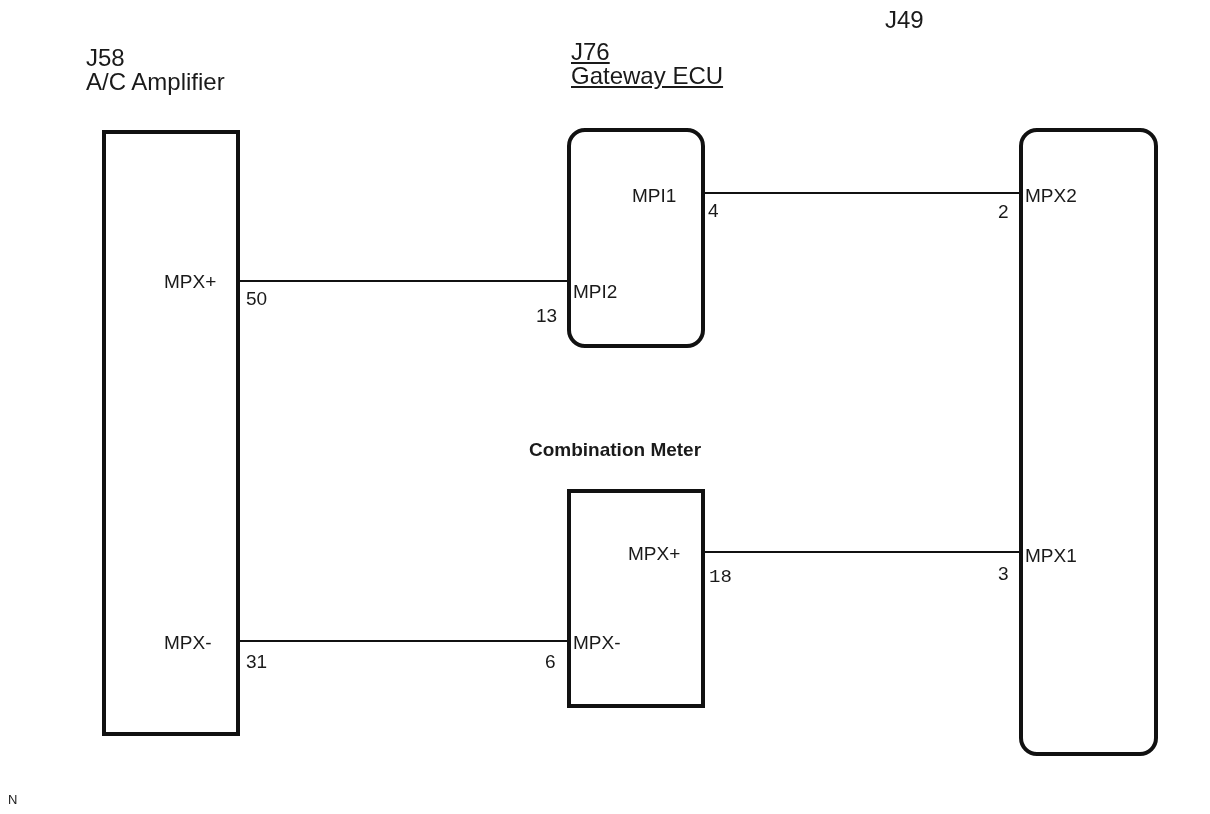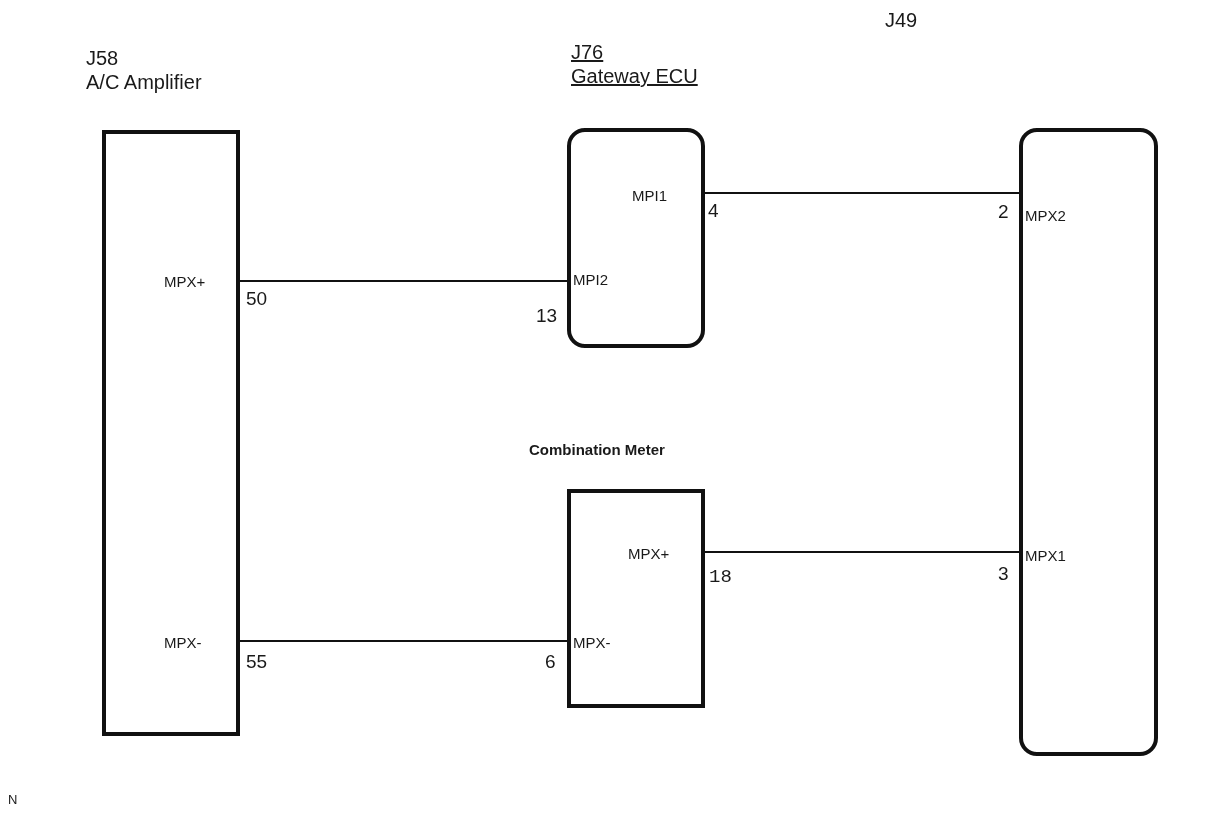--- a/index.html
+++ b/index.html
@@ -1,52 +1,52 @@
 <!DOCTYPE html>
 <html><head>
 <meta charset="utf-8">
 <style>
   html, body { margin: 0; padding: 0; background: #ffffff; }
   body { width: 1210px; height: 814px; position: relative; overflow: hidden;
          font-family: "Liberation Sans", sans-serif; color: #1a1a1a; }
-  .lbl { position: absolute; font-size: 15px; line-height: 24px; white-space: nowrap; }
+  .lbl { position: absolute; font-size: 19px; line-height: 24px; white-space: nowrap; }
   .pin { position: absolute; font-size: 19px; line-height: 22px; white-space: nowrap; }
   .box { position: absolute; border: 4px solid #111; box-sizing: border-box; background: #fff; }
   .wire { position: absolute; height: 2px; background: #111; }
-  .title-block { position: absolute; font-size: 20px; line-height: 24px; }
+  .title-block { position: absolute; font-size: 24px; line-height: 24px; }
   .title-block div { white-space: nowrap; }
 </style>
 </head>
 <body>
 
 <div class="title-block" style="left:86px; top:46px;">
   <div>J58</div>
   <div>A/C Amplifier</div>
 </div>
 <div class="box" style="left:102px; top:130px; width:138px; height:606px;"></div>
 <div class="lbl" style="left:164px; top:270px;">MPX+</div>
 <div class="pin" style="left:246px; top:288px;">50</div>
 <div class="lbl" style="left:164px; top:631px;">MPX-</div>
-<div class="pin" style="left:246px; top:651px;">55</div>
+<div class="pin" style="left:246px; top:651px;">31</div>
 
 <div class="title-block" style="left:571px; top:40px;text-decoration:underline;">
   <div>J76</div>
   <div>Gateway ECU</div>
 </div>
 <div class="box" style="left:567px; top:128px; width:138px; height:220px; border-radius:18px;"></div>
 <div class="lbl" style="left:632px; top:184px;">MPI1</div>
 <div class="pin" style="left:708px; top:200px;">4</div>
-<div class="lbl" style="left:573px; top:268px;text-align:right;">MPI2</div>
+<div class="lbl" style="left:573px; top:280px;text-align:right;">MPI2</div>
 <div class="pin" style="left:536px; top:305px;">13</div>
 
 <div class="title-block" style="left:885px; top:8px;">
   <div>J49</div>
 </div>
 <div class="box" style="left:1019px; top:128px; width:139px; height:628px; border-radius:18px;"></div>
-<div class="lbl" style="left:1025px; top:184px;margin-top:20px;">MPX2</div>
+<div class="lbl" style="left:1025px; top:184px;">MPX2</div>
 <div class="pin" style="left:998px; top:201px;">2</div>
 <div class="lbl" style="left:1025px; top:544px;">MPX1</div>
 <div class="pin" style="left:998px; top:563px;">3</div>
 
 <div class="lbl" style="left:529px; top:438px;font-weight:bold;">Combination Meter</div>
 <div class="box" style="left:567px; top:489px; width:138px; height:219px;"></div>
 <div class="lbl" style="left:628px; top:542px;">MPX+</div>
 <div class="pin" style="left:709px; top:566px;font-family:Liberation Mono, monospace;">18</div>
 <div class="lbl" style="left:573px; top:631px;">MPX-</div>
 <div class="pin" style="left:545px; top:651px;">6</div>

